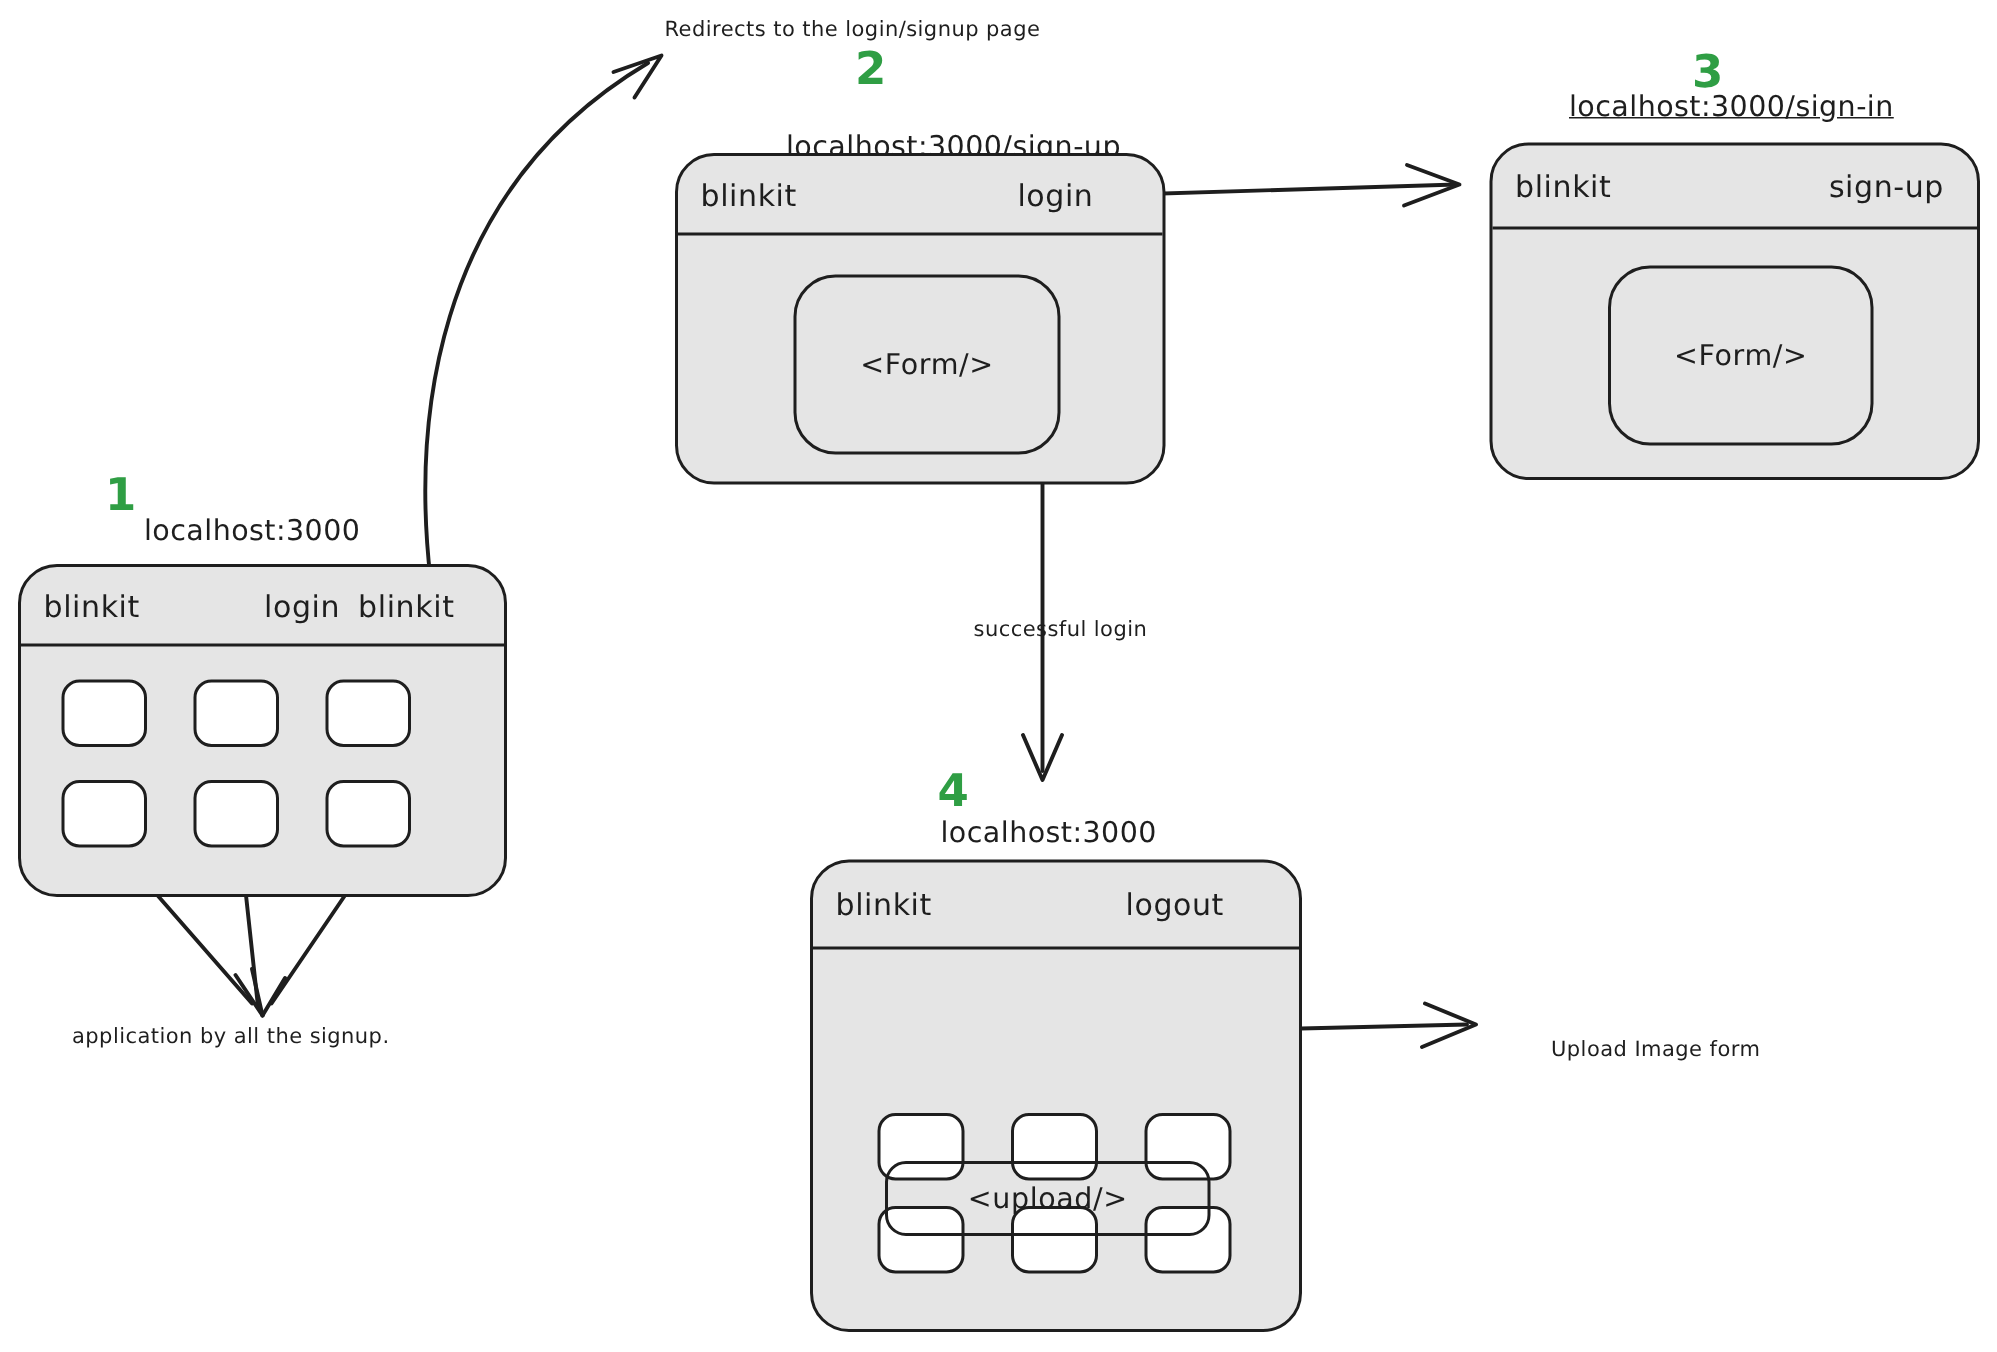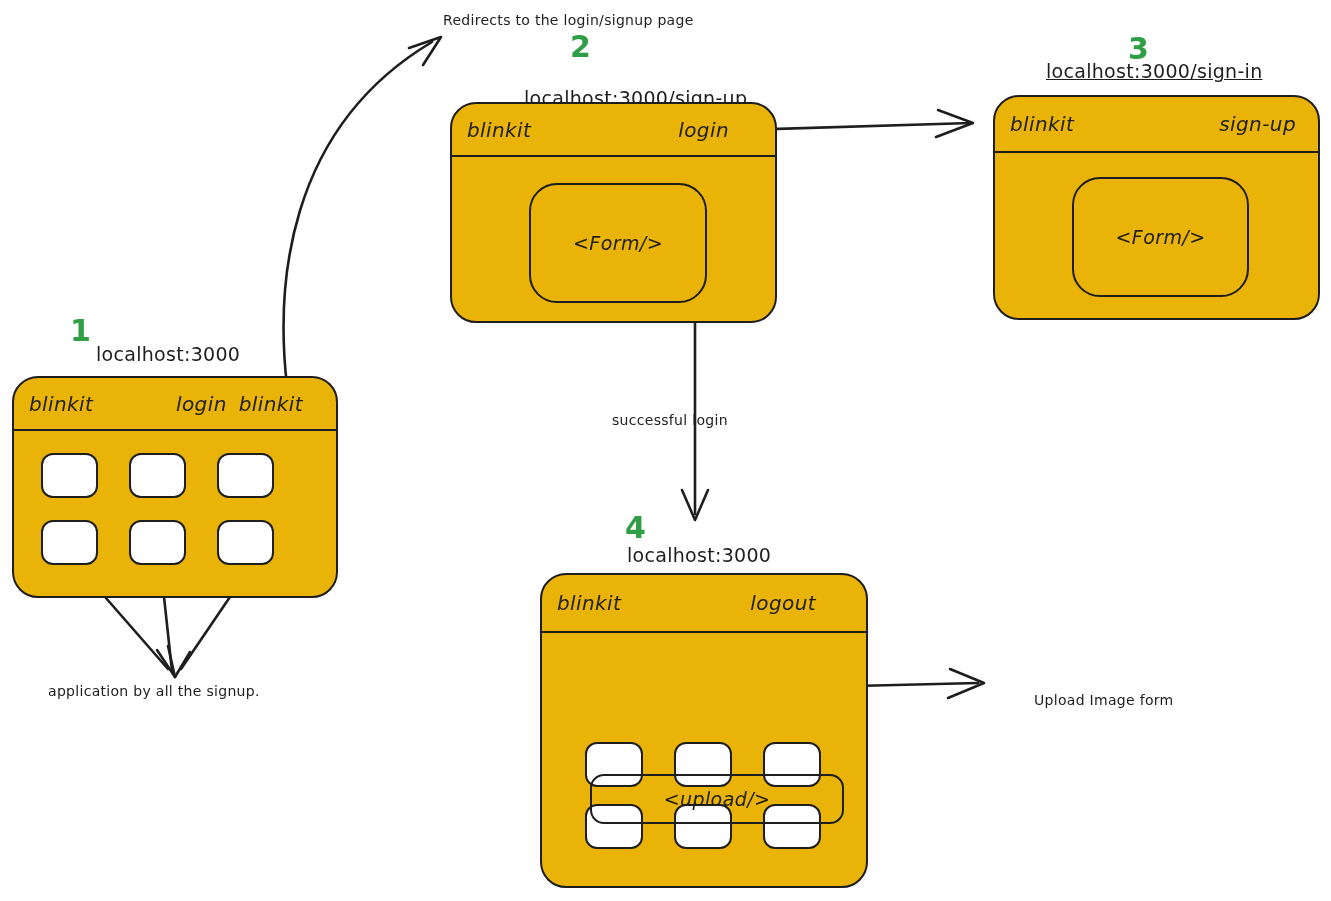--- a/index.html
+++ b/index.html
@@ -45,22 +45,21 @@
     position: absolute;
     font-size: 14px;
     line-height: 25px;
     letter-spacing: 0.3px;
     white-space: nowrap;
   }
   .frame {
     position: absolute;
     border: 2.6px solid #1e1e1e;
     border-radius: 26px;
-    background: #eab308;
-    font-style: italic;
+    background: #e5e5e5;
   }
   .frame-header {
     display: flex;
     align-items: center;
     justify-content: space-between;
     border-bottom: 2.8px solid #1e1e1e;
     padding-left: 15px;
     font-size: 20px;
     letter-spacing: 0.4px;
   }
@@ -195,37 +194,37 @@
   <div class="url-label" style="left:627px; top:544px;">localhost:3000</div>
 
   <section class="frame" style="left:540px; top:573px; width:328px; height:315px;">
     <header class="frame-header" style="height:58px; padding-right:50px;">
       <span>blinkit</span>
       <nav class="frame-nav">
         <span>logout</span>
       </nav>
     </header>
     <div class="frame-body">
-      <div class="upload-box" style="left:48px; top:32px; width:254px; height:50px;">
+      <div class="upload-box" style="left:48px; top:32px; width:217px; height:50px;">
         <span>&lt;upload/&gt;</span>
       </div>
       <div class="ph-grid" style="margin:109px 0 0 43px; gap:17px 31px; grid-template-columns: repeat(3, 58px);">
         <div class="ph"></div>
         <div class="ph"></div>
         <div class="ph"></div>
         <div class="ph"></div>
         <div class="ph"></div>
         <div class="ph"></div>
       </div>
     </div>
   </section>
 
   <div class="note" style="left:443px; top:8px;">Redirects to the login/signup page</div>
 
-  <div class="note" style="left:612px; top:408px;">successful login</div>
+  <div class="note" style="left:649px; top:408px;">successful login</div>
 
   <div class="note" style="left:1034px; top:666px;margin-top:22px;">Upload Image form</div>
 
   <div class="note" style="left:48px; top:679px;">
     <div>application by all the signup.</div>
   </div>
 
 </div>
 
 </body></html>

